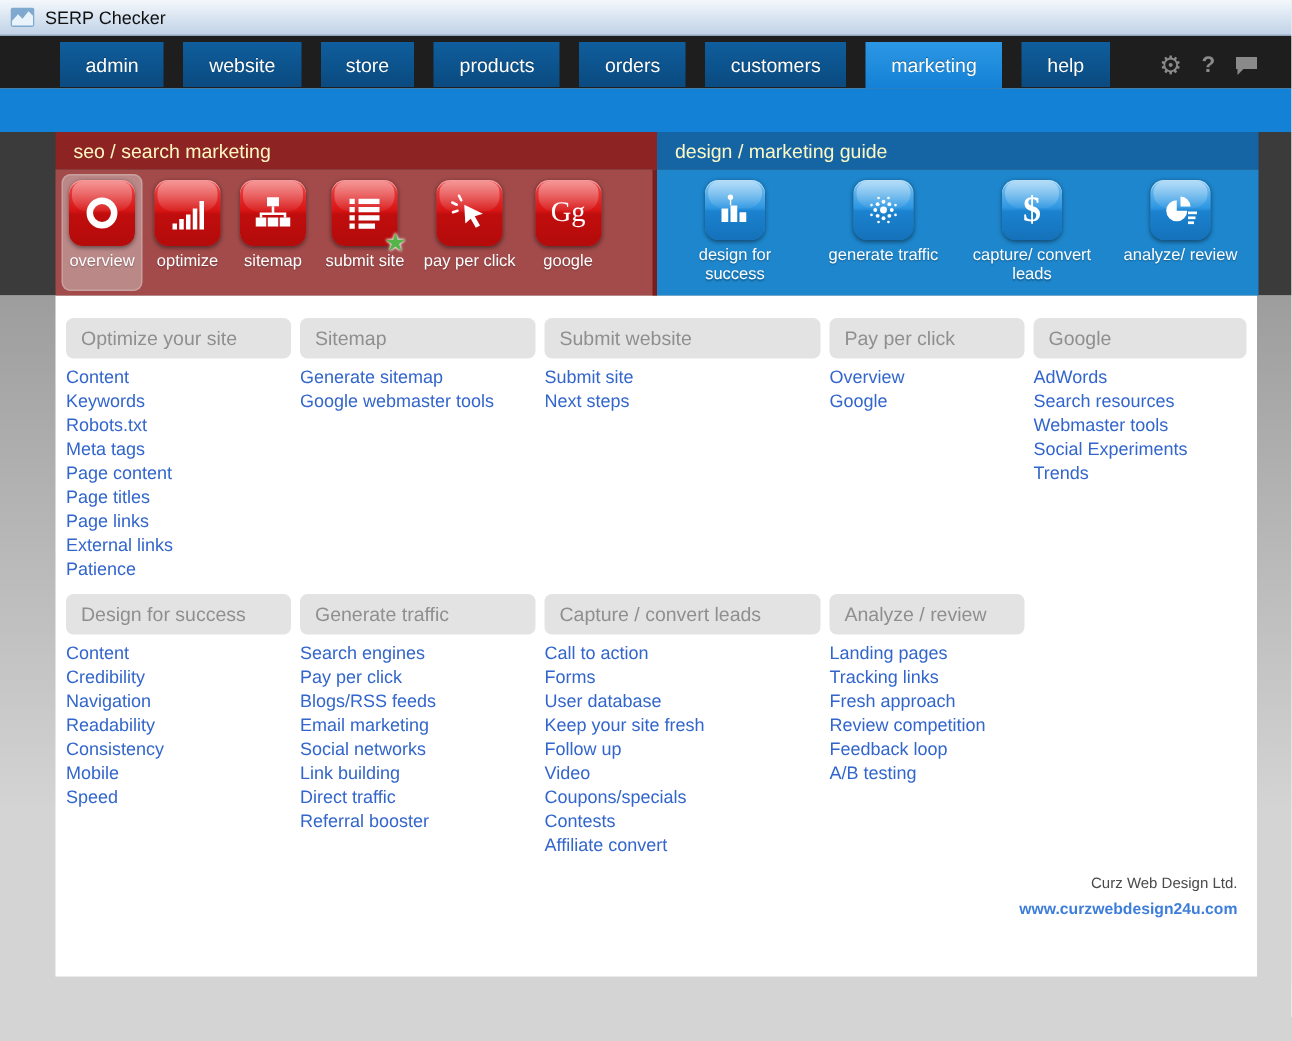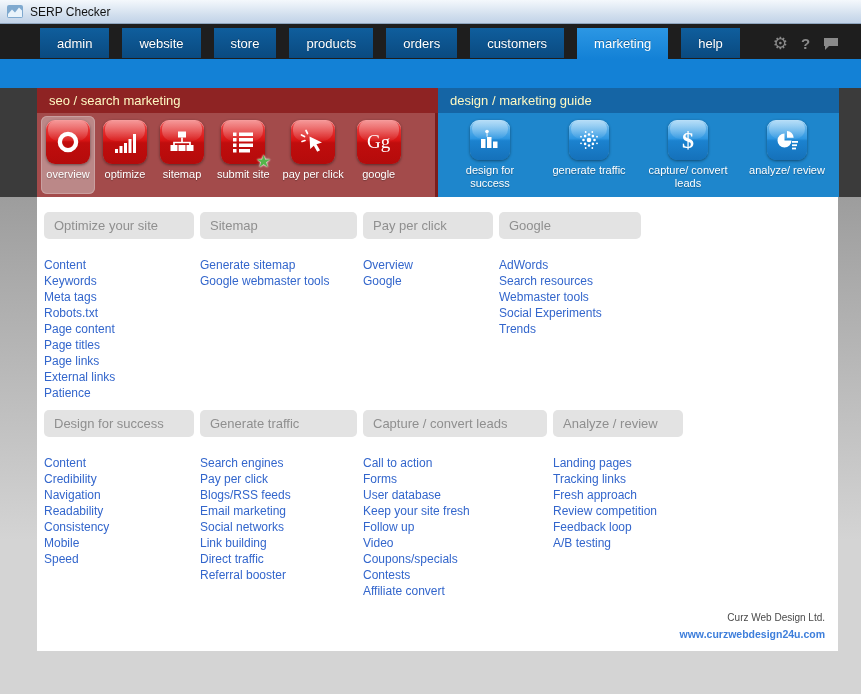--- a/index.html
+++ b/index.html
@@ -104,21 +104,21 @@
   }
   .cols-row { display: flex; gap: 6px; }
   .cols-row.second { margin-top: 9px; }
   .w150 { width: 150px; } .w157 { width: 157px; } .w184 { width: 184px; }
   .w130 { width: 130px; } .w142 { width: 142px; }
   .col-header {
     height: 27px; background: #e3e3e3; border-radius: 5px;
     display: flex; align-items: center; padding-left: 10px;
     color: #8f8f8f; font-size: 13px;
   }
-  .links { margin-top: 18px; display: flex; flex-direction: column; }
+  .links { margin-top: 4px; display: flex; flex-direction: column; }
   .link {
     color: #3366cc; font-size: 12px; line-height: 16px;
     text-decoration: none; display: block; cursor: pointer;
   }
   
   .card-footer { margin-top: 12px; padding-right: 13px; text-align: right; }
   .footer-company { font-size: 10px; color: #4a4a4a; line-height: 13px; }
   .footer-link { font-size: 10.5px; font-weight: bold; color: #3d7edb; text-decoration: none; line-height: 13px; }
 </style>
 </head>
@@ -299,35 +299,43 @@
 <div class="card-area">
   <div class="card">
 
     <div class="cols-row">
       <div class="col w150">
         <div class="col-header">Optimize your site</div>
         <div class="links">
 
         <a href="#" class="link">Content</a>
             <a href="#" class="link">Keywords</a>
+            <a href="#" class="link">Robots.txt</a>
             <a href="#" class="link">Meta tags</a>
-            <a href="#" class="link">Robots.txt</a>
             <a href="#" class="link">Page content</a>
             <a href="#" class="link">Page titles</a>
             <a href="#" class="link">Page links</a>
             <a href="#" class="link">External links</a>
             <a href="#" class="link">Patience</a>
           </div>
       </div>
       <div class="col w157">
         <div class="col-header">Sitemap</div>
         <div class="links">
 
         <a href="#" class="link">Generate sitemap</a>
             <a href="#" class="link">Google webmaster tools</a>
+          </div>
+      </div>
+      <div class="col w184">
+        <div class="col-header">Submit website</div>
+        <div class="links">
+
+        <a href="#" class="link">Submit site</a>
+            <a href="#" class="link">Next steps</a>
           </div>
       </div>
       <div class="col w130">
         <div class="col-header">Pay per click</div>
         <div class="links">
 
         <a href="#" class="link">Overview</a>
             <a href="#" class="link">Google</a>
           </div>
       </div>

